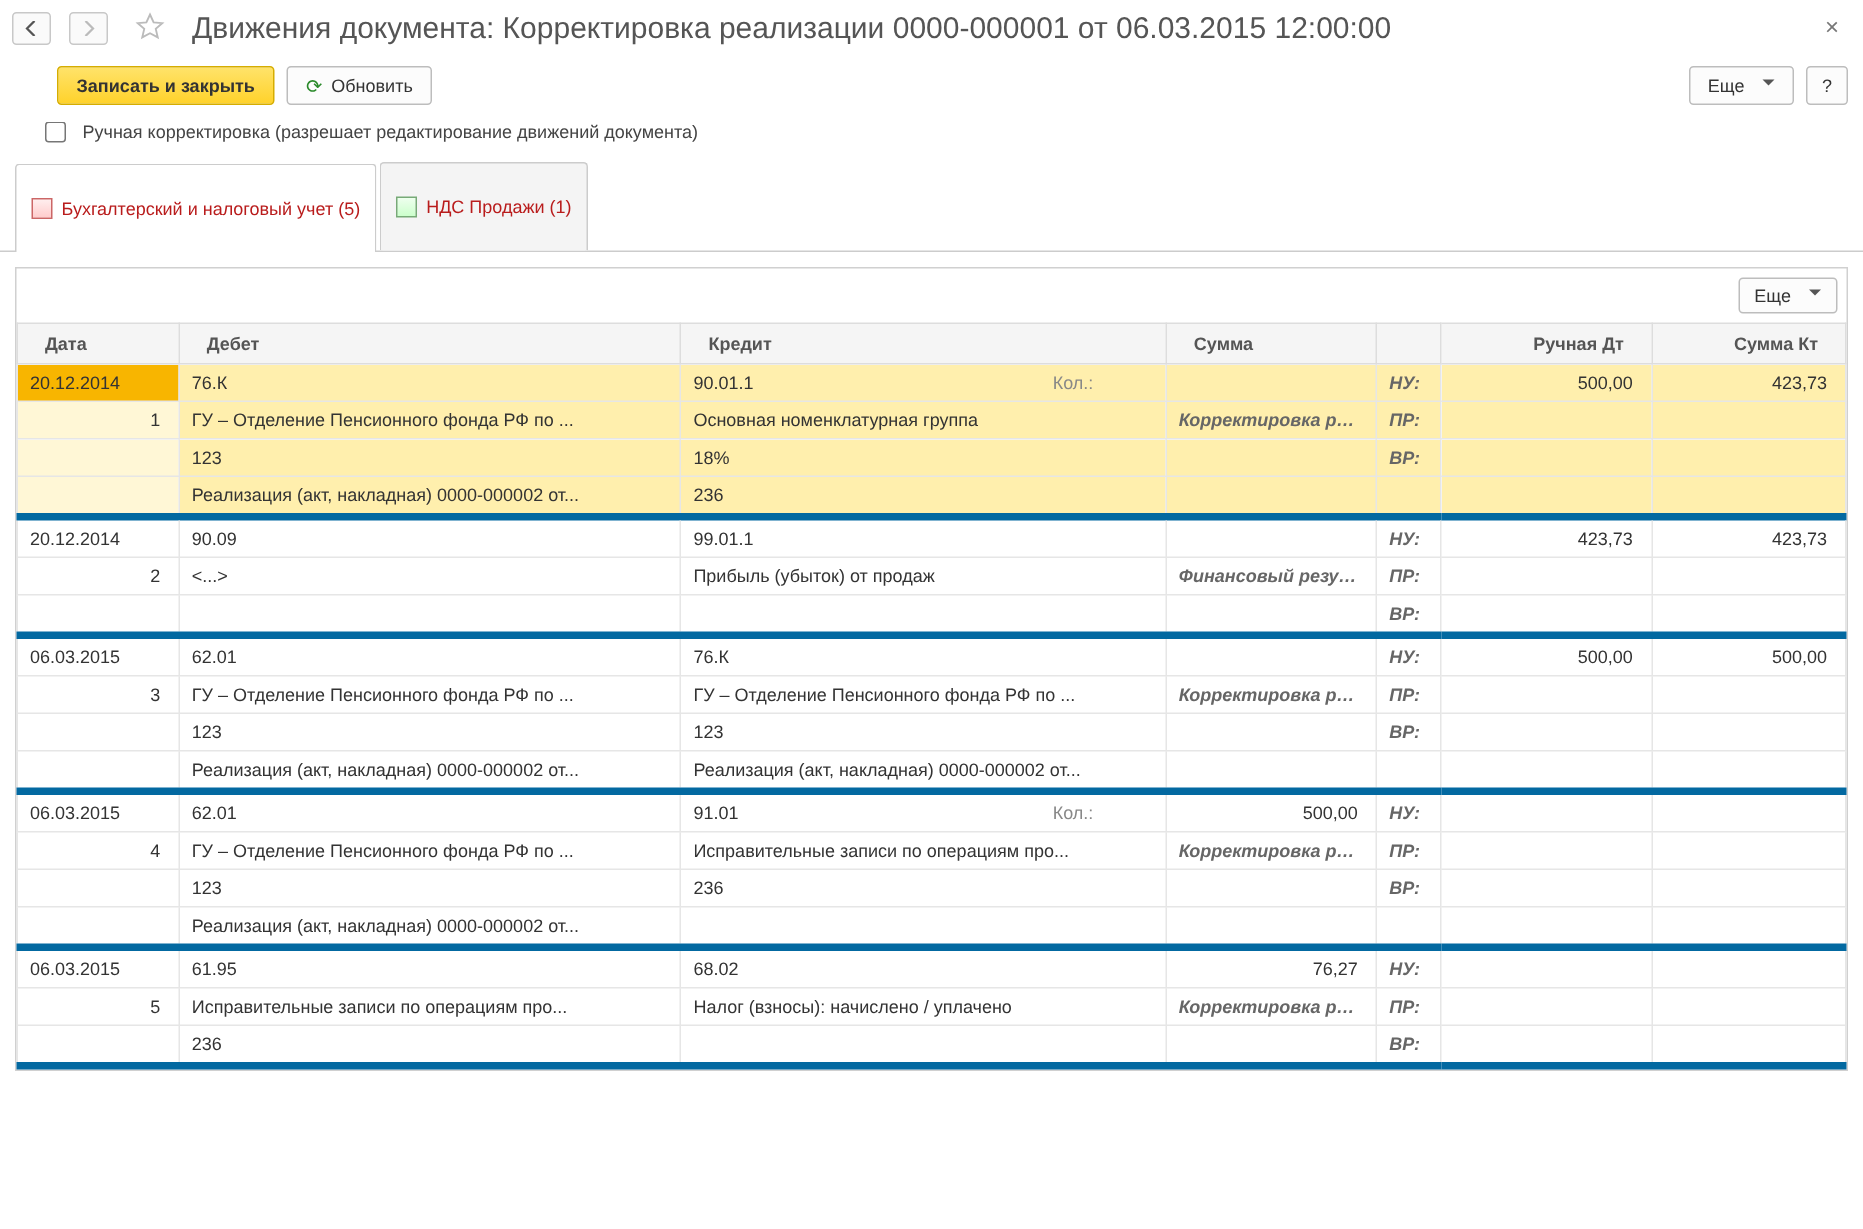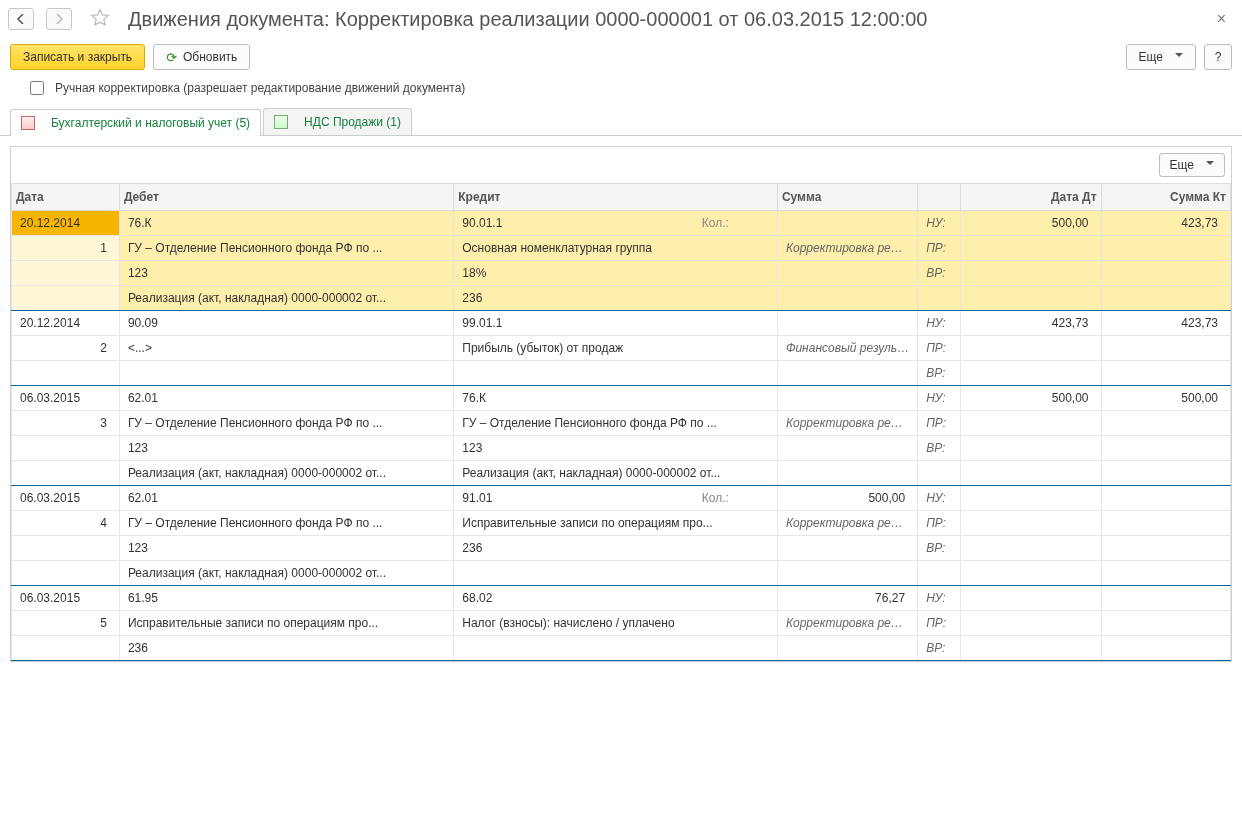--- a/index.html
+++ b/index.html
@@ -61,22 +61,23 @@
     display: inline-flex;
     align-items: center;
     gap: 6px;
     cursor: pointer;
     font-size: 12px;
     color: #333;
   }
   .btn-primary {
     background: linear-gradient(#ffe36a, #ffd22b);
     border-color: #d6ad00;
-    font-weight: normal;
+    font-weight: bold;
     color: #333;
+    margin-left: 28px;
   }
   .btn.small { height: 24px; padding: 0 10px; }
   .toolbar-spacer { flex: 1; }
   .btn .chev-down::after {
     content: "";
     display: inline-block;
     border: 4px solid transparent;
     border-top-color: #555;
     margin-left: 6px;
     margin-top: 3px;
@@ -100,28 +101,28 @@
   .tabstrip {
     display: flex;
     align-items: flex-end;
     padding: 0 10px;
     border-bottom: 1px solid #ccc;
   }
   .tab {
     border: 1px solid #ccc;
     border-bottom: none;
     background: #f4f4f4;
-    padding: 6px 10px;
+    padding: 22px 10px;
     border-radius: 3px 3px 0 0;
     display: inline-flex;
     align-items: center;
-    gap: 16px;
+    gap: 6px;
     margin-right: 2px;
     cursor: pointer;
-    color: #15803d;
+    color: #b91c1c;
   }
   .tab.active {
     background: #fff;
     position: relative;
     top: 1px;
   }
   .tab-icon {
     width: 14px; height: 14px;
     display: inline-block;
     border: 1px solid #aaa;
@@ -141,40 +142,40 @@
   }
   table.grid {
     width: 100%;
     border-collapse: collapse;
     table-layout: fixed;
   }
   .grid th {
     background: #f5f5f5;
     border: 1px solid #ddd;
     text-align: left;
-    padding: 6px 4px;
+    padding: 6px 18px;
     font-weight: bold;
     color: #555;
   }
   .grid td {
     border-left: 1px solid #e6e6e6;
     border-right: 1px solid #e6e6e6;
     padding: 5px 8px;
     vertical-align: top;
     font-size: 12px;
     color: #333;
     overflow: hidden;
     text-overflow: ellipsis;
     white-space: nowrap;
   }
   .grid tr.groupsep td { border-bottom: 1px solid #e6e6e6; }
-  .grid tr.block-end td { border-bottom: 1px solid #0369a1; }
+  .grid tr.block-end td { border-bottom: 5px solid #0369a1; }
   .grid .right { text-align: right; }
   .grid .bold { font-weight: normal; }
-  .grid .italic { font-style: italic; color: #666; }
+  .grid .italic { font-style: italic; color: #666; font-weight: bold; }
   .grid .muted { color: #888; }
   .grid .num { text-align: right; padding-right: 12px; }
 
   tr.sel td { background: #ffefad; }
   tr.sel td.col-date { background: #f8b500; color: #333; }
   tr.sel.sub td.col-date { background: #fff7d6; }
 
   col.c-date  { width: 100px; }
   col.c-deb   { width: 310px; }
   col.c-cred  { width: 300px; }
@@ -256,21 +257,21 @@
         <col class="c-dt">
         <col class="c-kt">
     </colgroup>
     <thead>
       <tr>
         <th>Дата</th>
         <th>Дебет</th>
         <th>Кредит</th>
         <th>Сумма</th>
         <th></th>
-        <th class="right">Дата Дт</th>
+        <th class="right">Ручная Дт</th>
         <th class="right">Сумма Кт</th>
       </tr>
     </thead>
     <tbody id="grid-body">
         <tr class="groupsep sel">
           <td class="col-date">20.12.2014</td>
           <td class="bold">76.К</td>
           <td><span class="bold">90.01.1</span><span class="muted" style="float:right;margin-right:40px;">Кол.:</span></td>
           <td class="num bold"></td>
           <td class="italic">НУ:</td>

